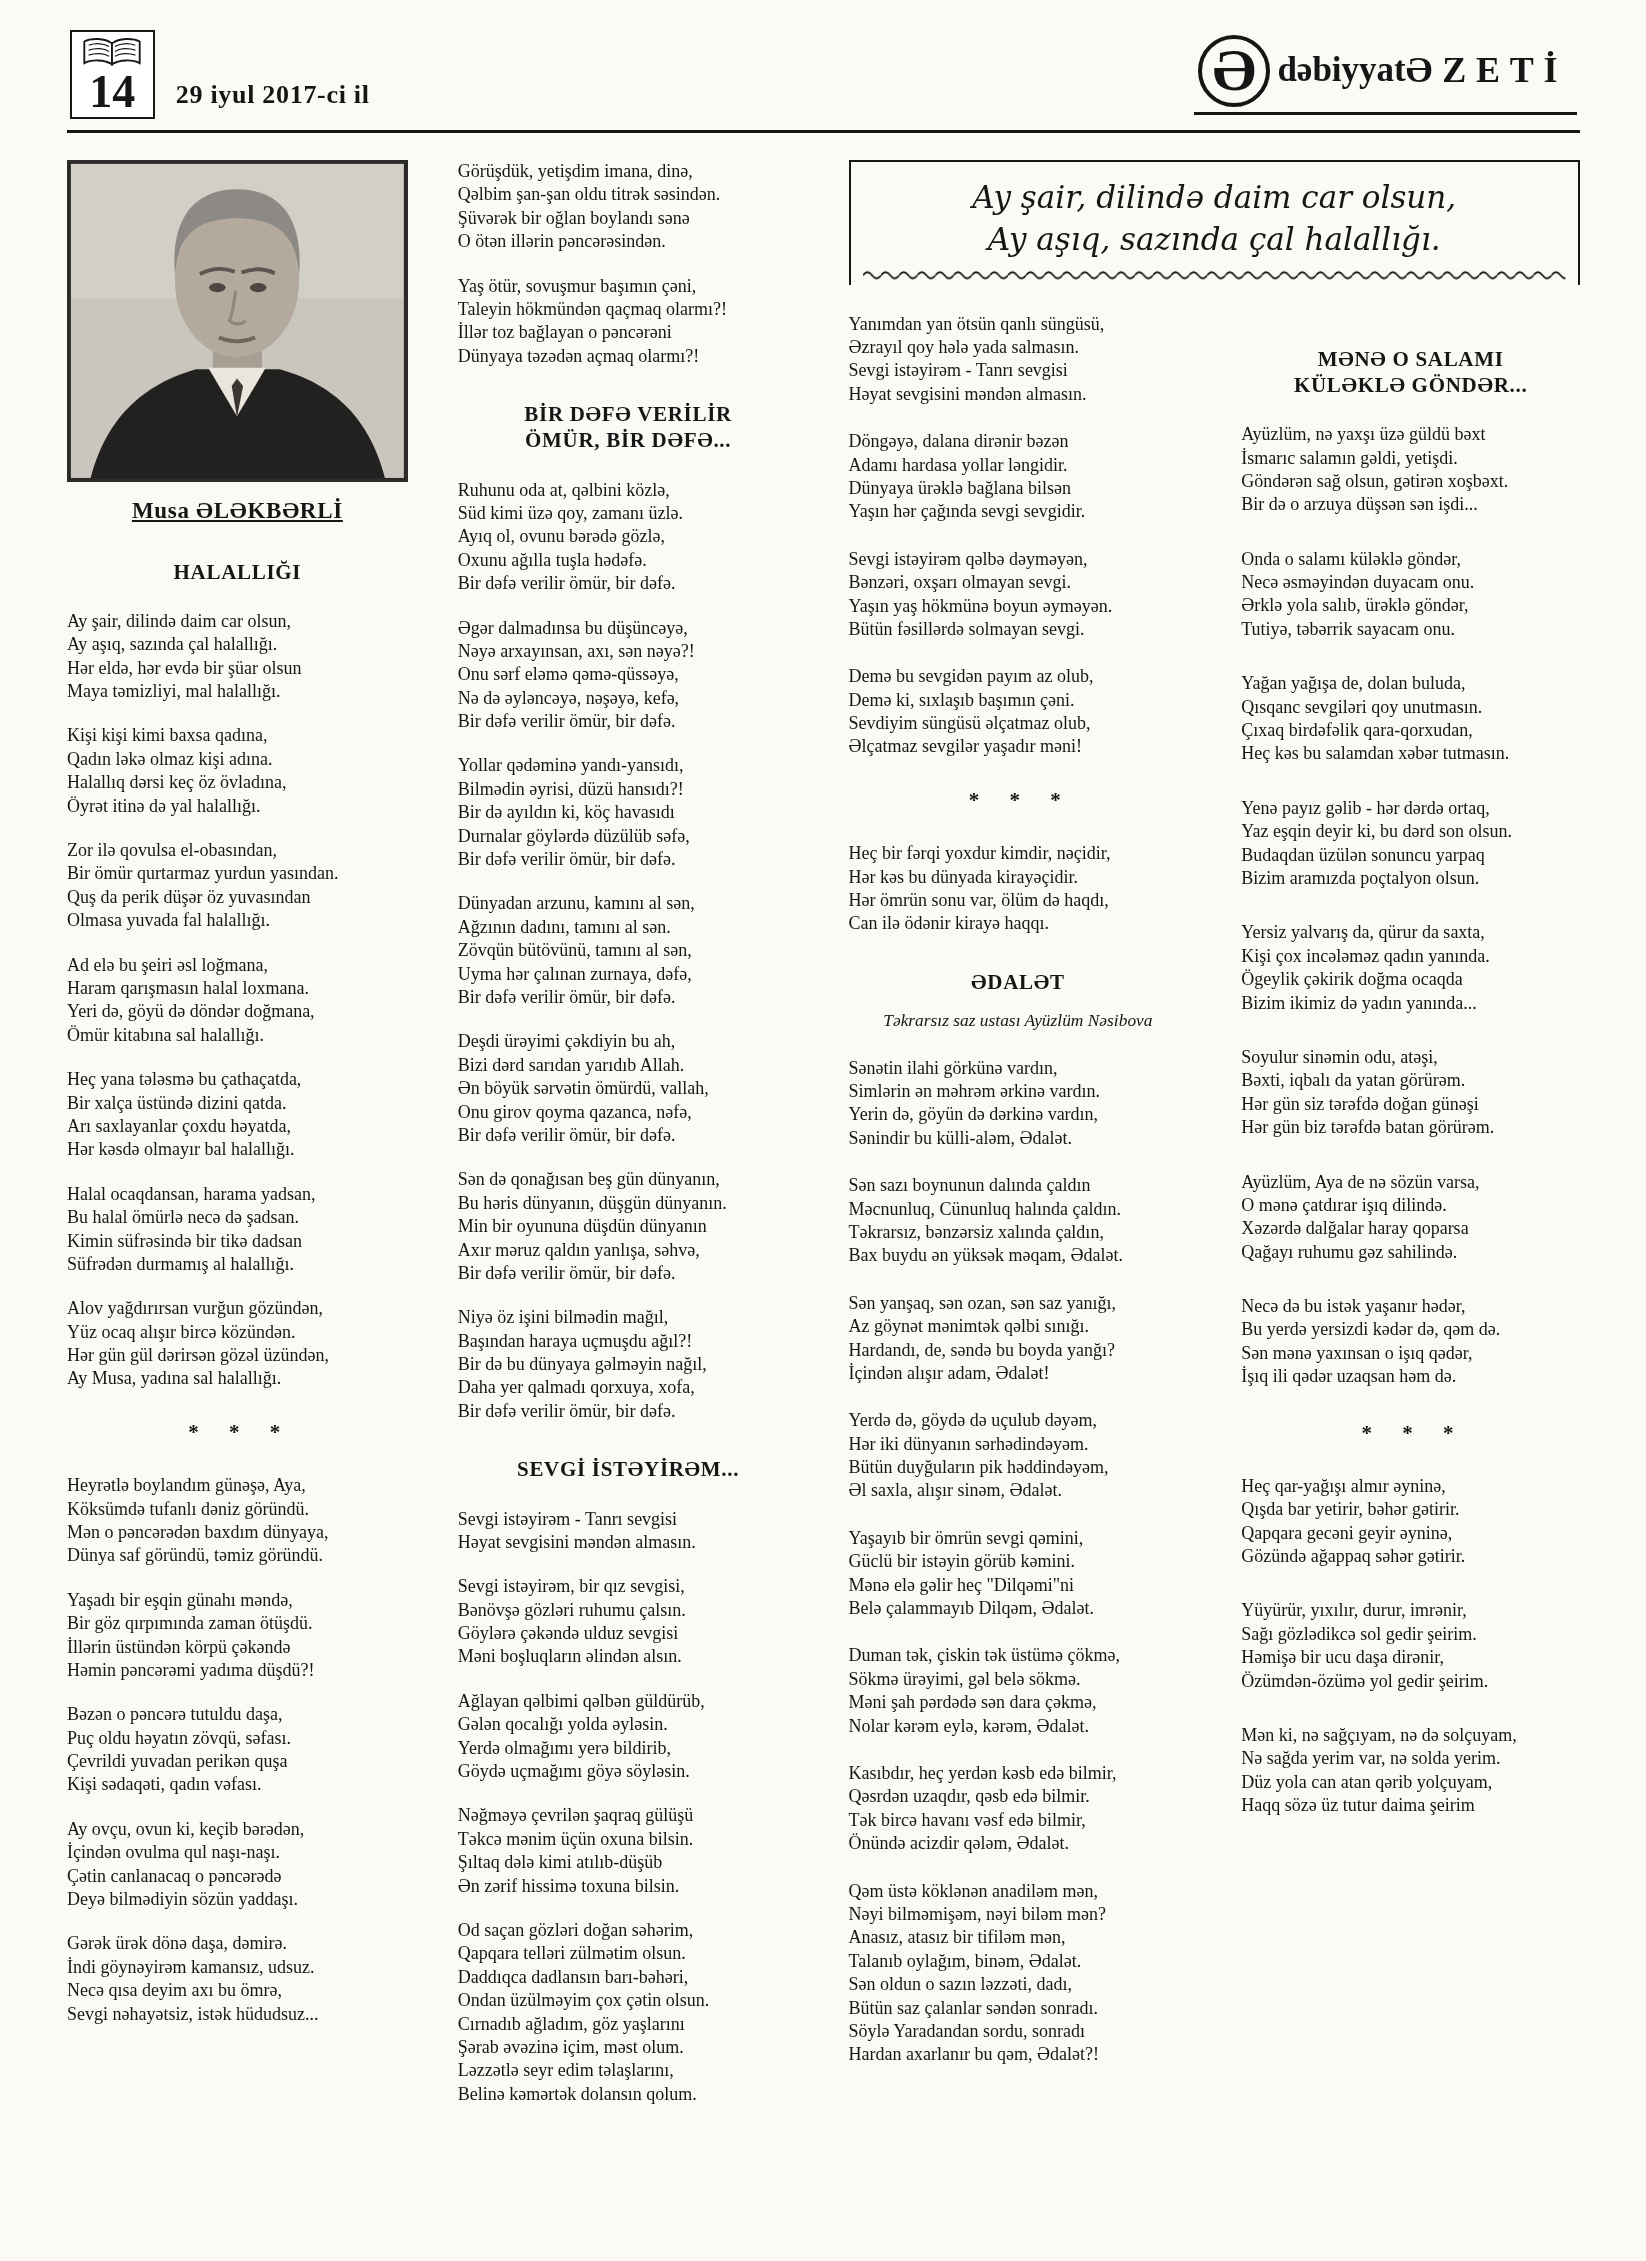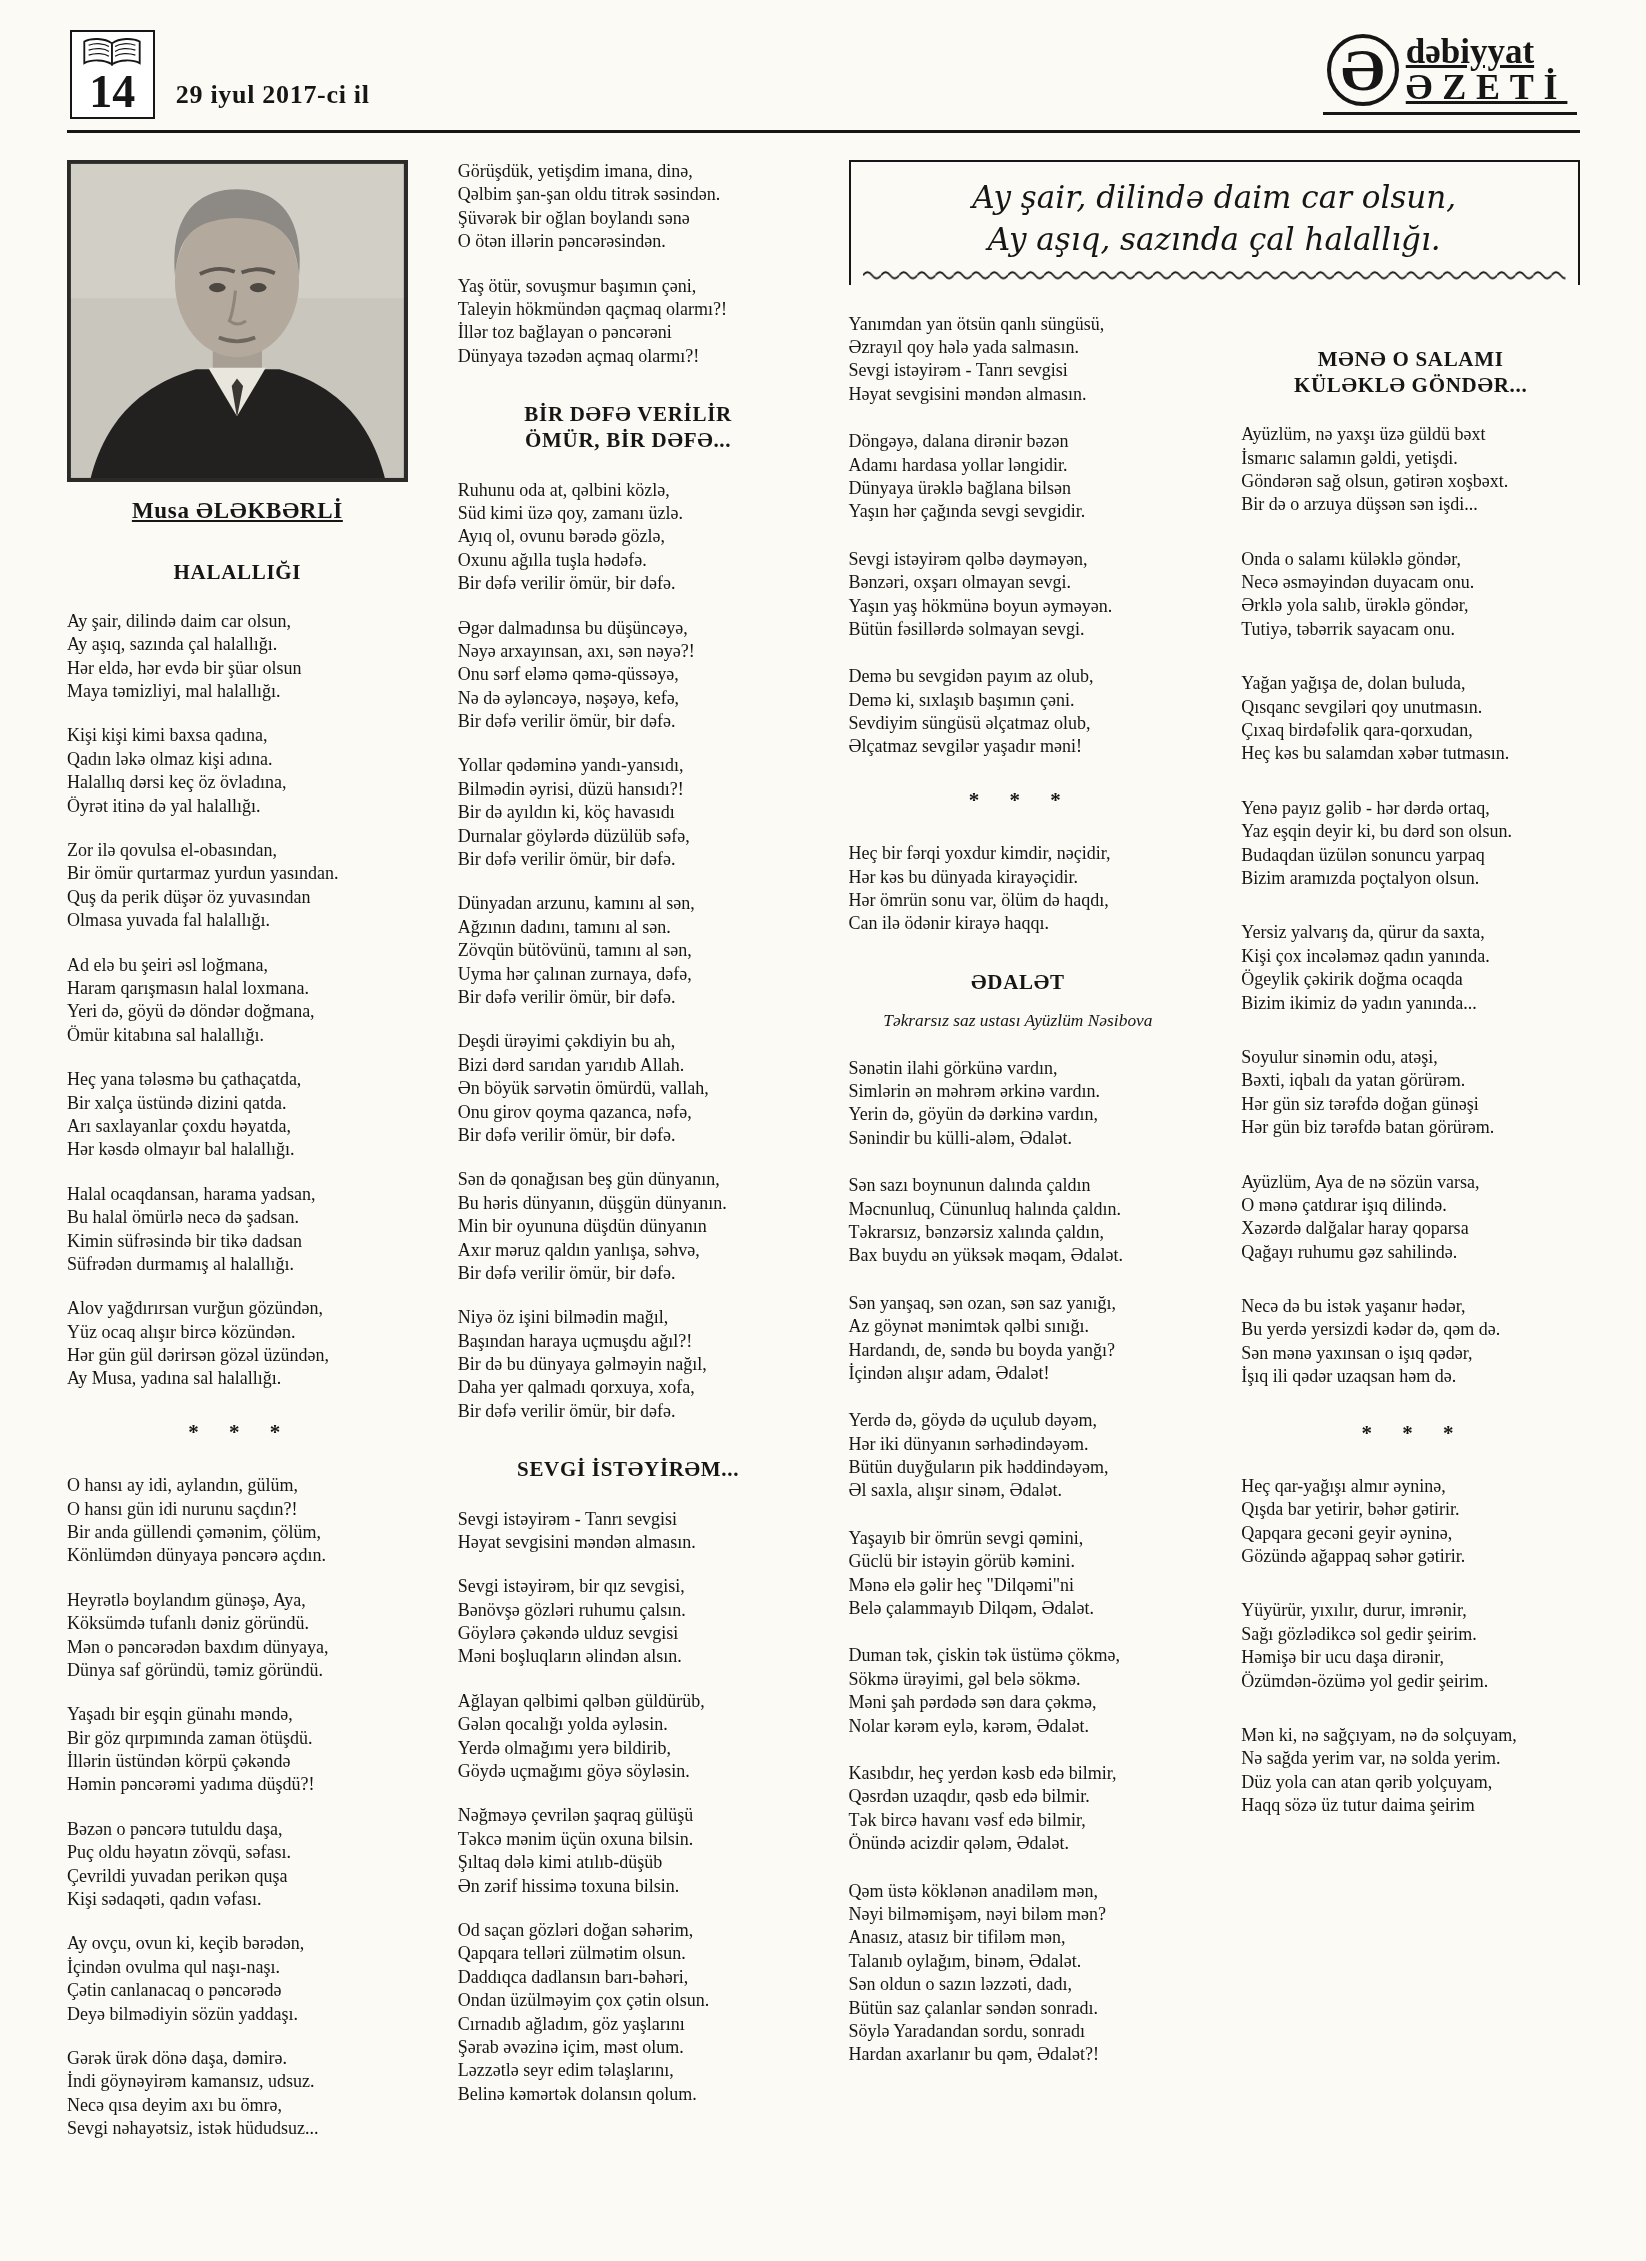--- a/index.html
+++ b/index.html
@@ -32,21 +32,21 @@
   .masthead {
     display: flex; align-items: center; gap: 7px;
     border-bottom: 3.5px solid #161616; padding: 2.8px 9.8px 5.6px 4.2px;
     margin-bottom: 4.2px;
   }
   .masthead-ae {
     width: 72px; height: 72px; border: 4.2px solid #161616; border-radius: 50%;
     display: flex; align-items: center; justify-content: center;
     font-size: 59px; font-weight: bold; line-height: 1;
   }
-  .masthead-text { display: flex; flex-direction: column; text-decoration: underline; }
+  .masthead-text { display: flex; flex-direction: row; }
   .masthead-line1 { font-size: 35px; font-weight: bold; line-height: 1.0; }
   .masthead-line2 { font-size: 36px; font-weight: bold; letter-spacing: 9.8px; line-height: 1.05; }
 
   
   .content { display: flex; gap: 50px; padding-top: 26.5px; }
   .half { flex: 1; min-width: 0; }
   .left-half { display: flex; gap: 50px; }
   .cols { display: flex; gap: 54px; margin-top: 28px; }
   .col { flex: 1; min-width: 0; font-size: 18px; line-height: 1.3; }
 
@@ -175,26 +175,20 @@
             <div class="line">Süfrədən durmamış al halallığı.</div>
           </div>
           <div class="stanza">
             <div class="line">Alov yağdırırsan vurğun gözündən,</div>
             <div class="line">Yüz ocaq alışır bircə közündən.</div>
             <div class="line">Hər gün gül dərirsən gözəl üzündən,</div>
             <div class="line">Ay Musa, yadına sal halallığı.</div>
           </div>
           <div class="stars">* * *</div>
           <div class="stanza">
-            <div class="line">O hansı ay idi, aylandın, gülüm,</div>
-            <div class="line">O hansı gün idi nurunu saçdın?!</div>
-            <div class="line">Bir anda güllendi çəmənim, çölüm,</div>
-            <div class="line">Könlümdən dünyaya pəncərə açdın.</div>
-          </div>
-          <div class="stanza">
             <div class="line">Heyrətlə boylandım günəşə, Aya,</div>
             <div class="line">Köksümdə tufanlı dəniz göründü.</div>
             <div class="line">Mən o pəncərədən baxdım dünyaya,</div>
             <div class="line">Dünya saf göründü, təmiz göründü.</div>
           </div>
           <div class="stanza">
             <div class="line">Yaşadı bir eşqin günahı məndə,</div>
             <div class="line">Bir göz qırpımında zaman ötüşdü.</div>
             <div class="line">İllərin üstündən körpü çəkəndə</div>
             <div class="line">Həmin pəncərəmi yadıma düşdü?!</div>

